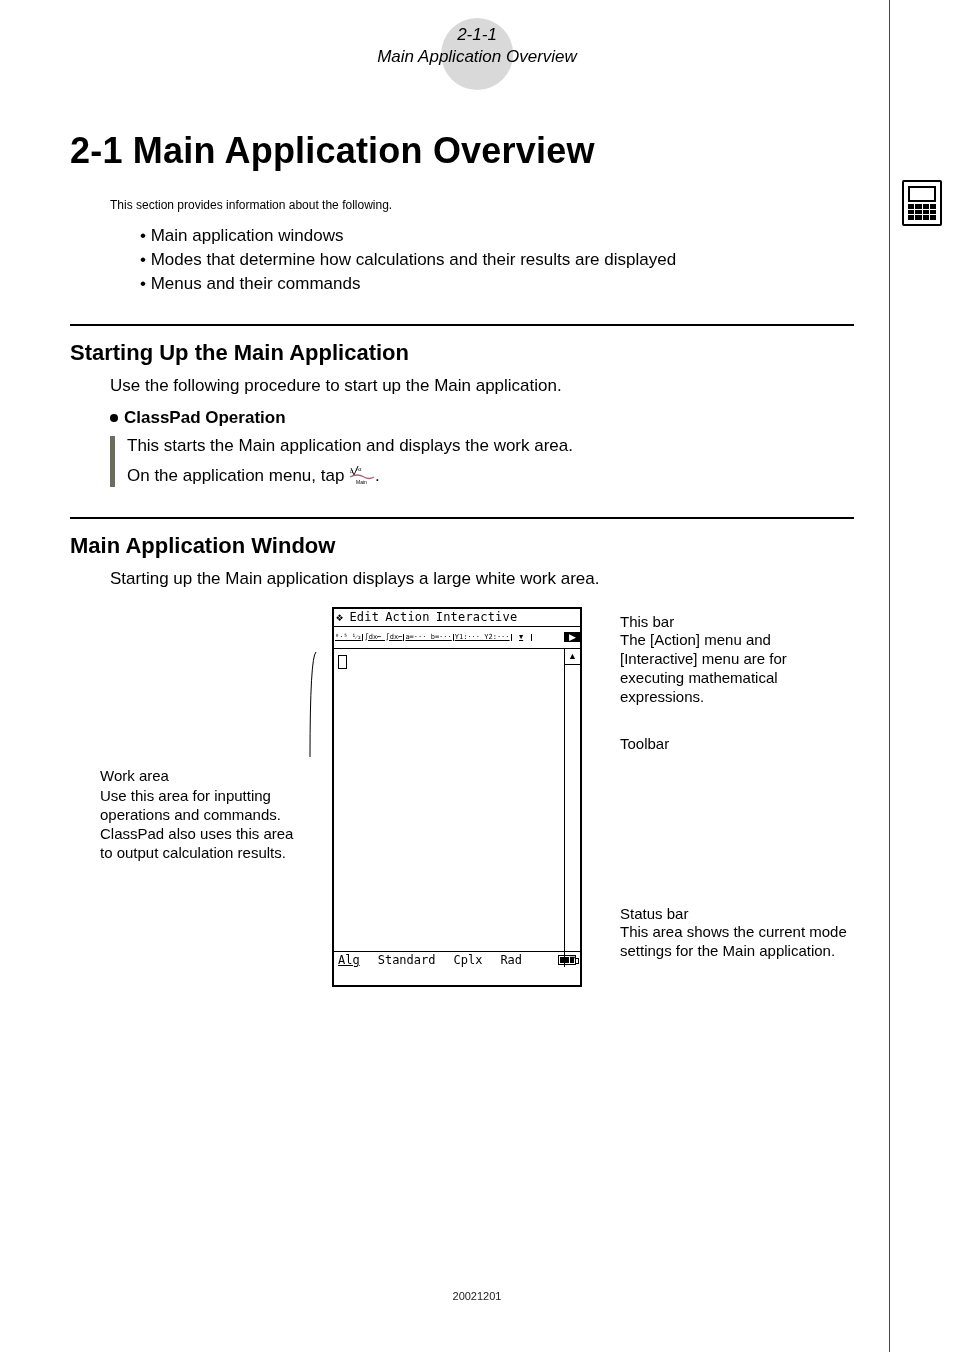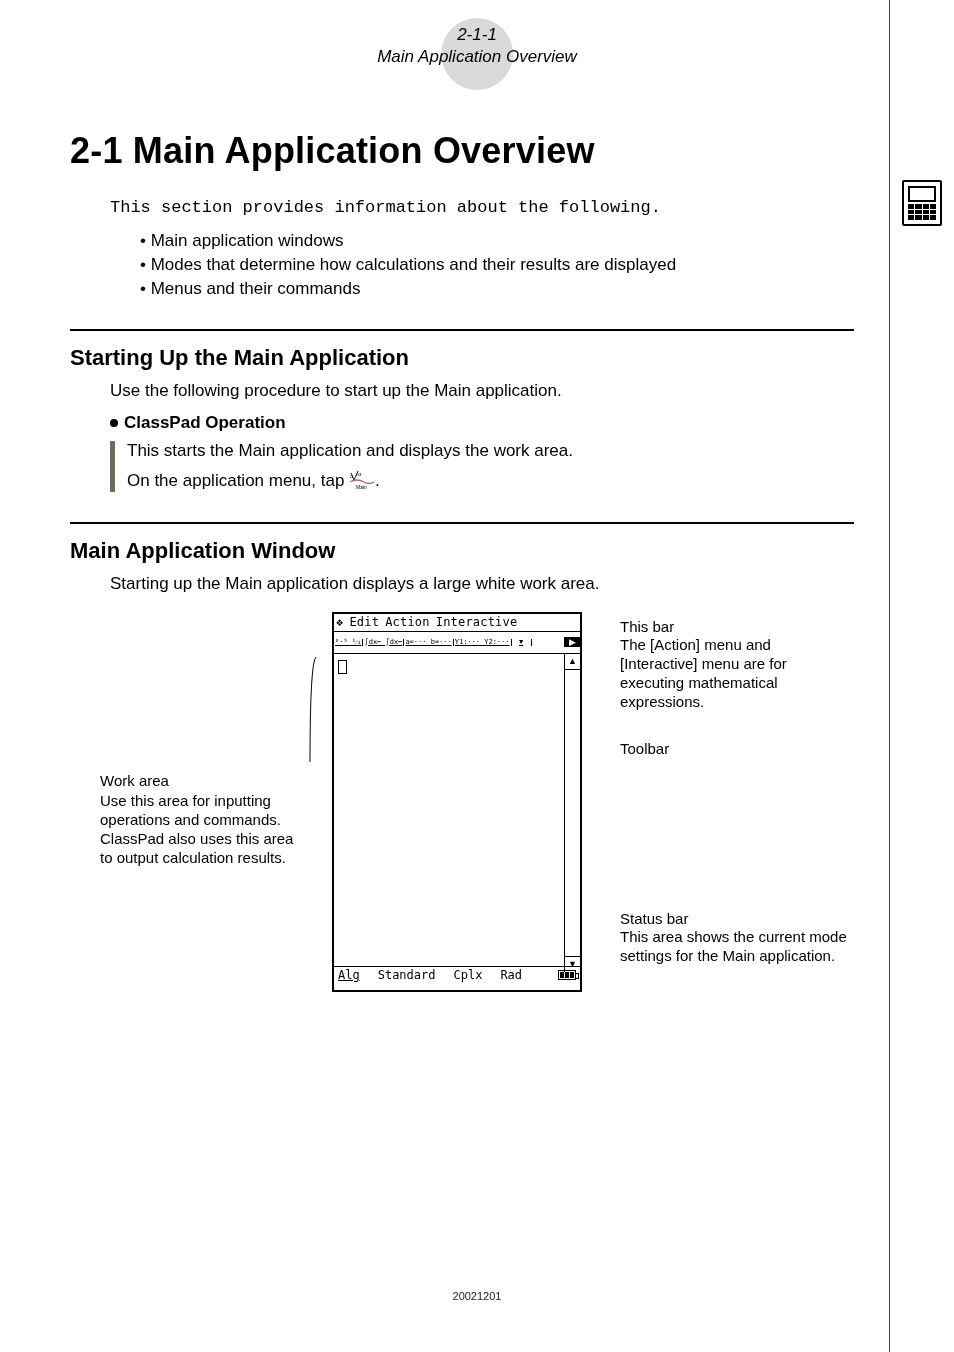--- a/index.html
+++ b/index.html
@@ -58,21 +58,21 @@
   .content {
     position:absolute;
     top:130px; left:70px; right:100px;
   }
   h1.title {
     font-size:36px;
     font-weight:bold;
     margin-bottom:26px;
     letter-spacing:0.2px;
   }
-  .intro { margin-left:40px; font-size:17px; margin-bottom:14px;font-family:Liberation Mono, monospace; }
+  .intro { margin-left:40px; font-size:12px; margin-bottom:14px; }
   ul.bullets { margin-left:70px; font-size:17px; list-style:none; }
   ul.bullets li::before { content:"• "; }
   ul.bullets li { margin-bottom:4px; }
   hr.rule { border:none; border-top:2px solid #000; margin-top:30px; margin-bottom:14px; }
   h2.subtitle { font-size:22px; font-weight:bold; margin-bottom:10px; }
   .para { margin-left:40px; font-size:17px; margin-bottom:12px; }
   .op-head { margin-left:40px; font-size:17px; font-weight:bold; margin-bottom:8px; }
   .op-head .dot { display:inline-block; width:8px; height:8px; background:#000; border-radius:50%; margin-right:6px; vertical-align:middle; position:relative; top:-1px;}
   .step-block {
     margin-left:40px;
@@ -154,21 +154,21 @@
     border:1.5px solid #000; border-right:none; border-left:none;
     font-size:9px; display:flex;align-items:center;justify-content:center;
   }
   .device .scrollbar .up { top:0; border-top:none; }
   .device .scrollbar .down { bottom:0; border-bottom:none; }
   .device .cursor {
     position:absolute; top:46px; left:4px;
     width:9px; height:14px; border:1.5px solid #000;
   }
   .device .statusbar {
-    position:absolute; left:0; right:0; bottom:6px; height:18px;
+    position:absolute; left:0; right:0; bottom:16px; height:18px;
     border-top:1.5px solid #000;
     font-family: "Lucida Console", Monaco, monospace;
     font-size:12px;
     display:flex; align-items:center; padding:0 4px; gap:18px;
   }
   .device .statusbar .alg { text-decoration: underline; }
   .device .statusbar .batt {
     margin-left:auto;
     width:18px; height:10px; border:1.5px solid #000; position:relative;
   }

